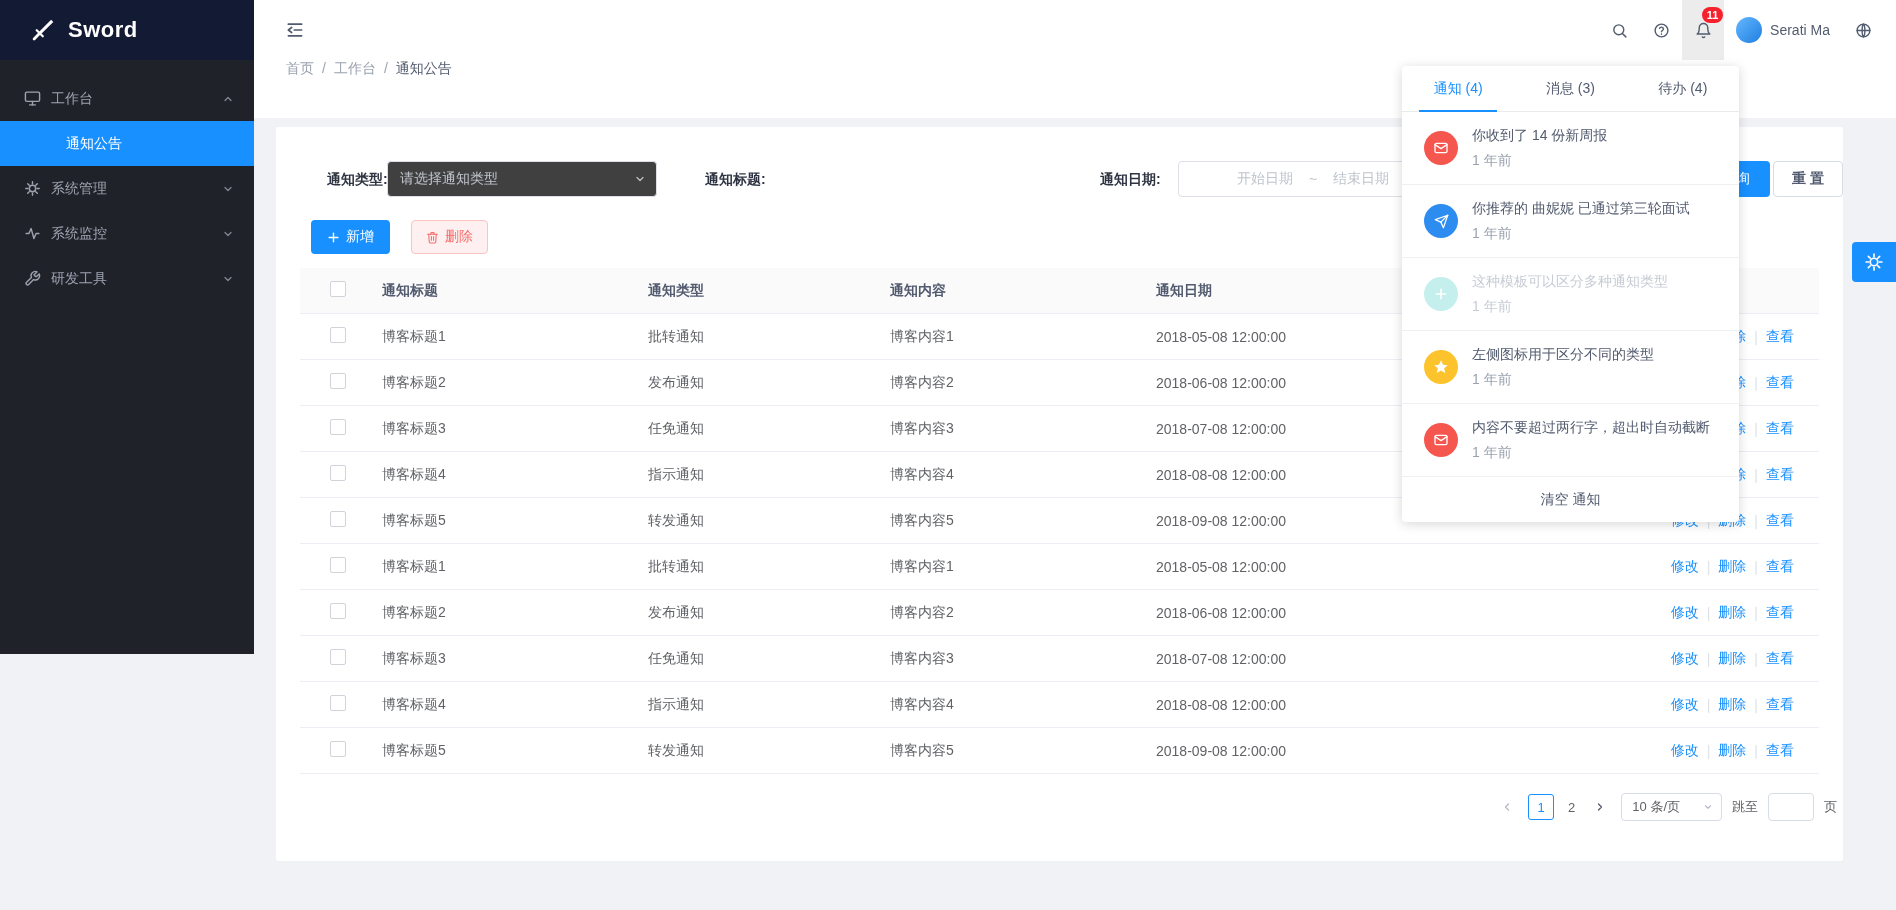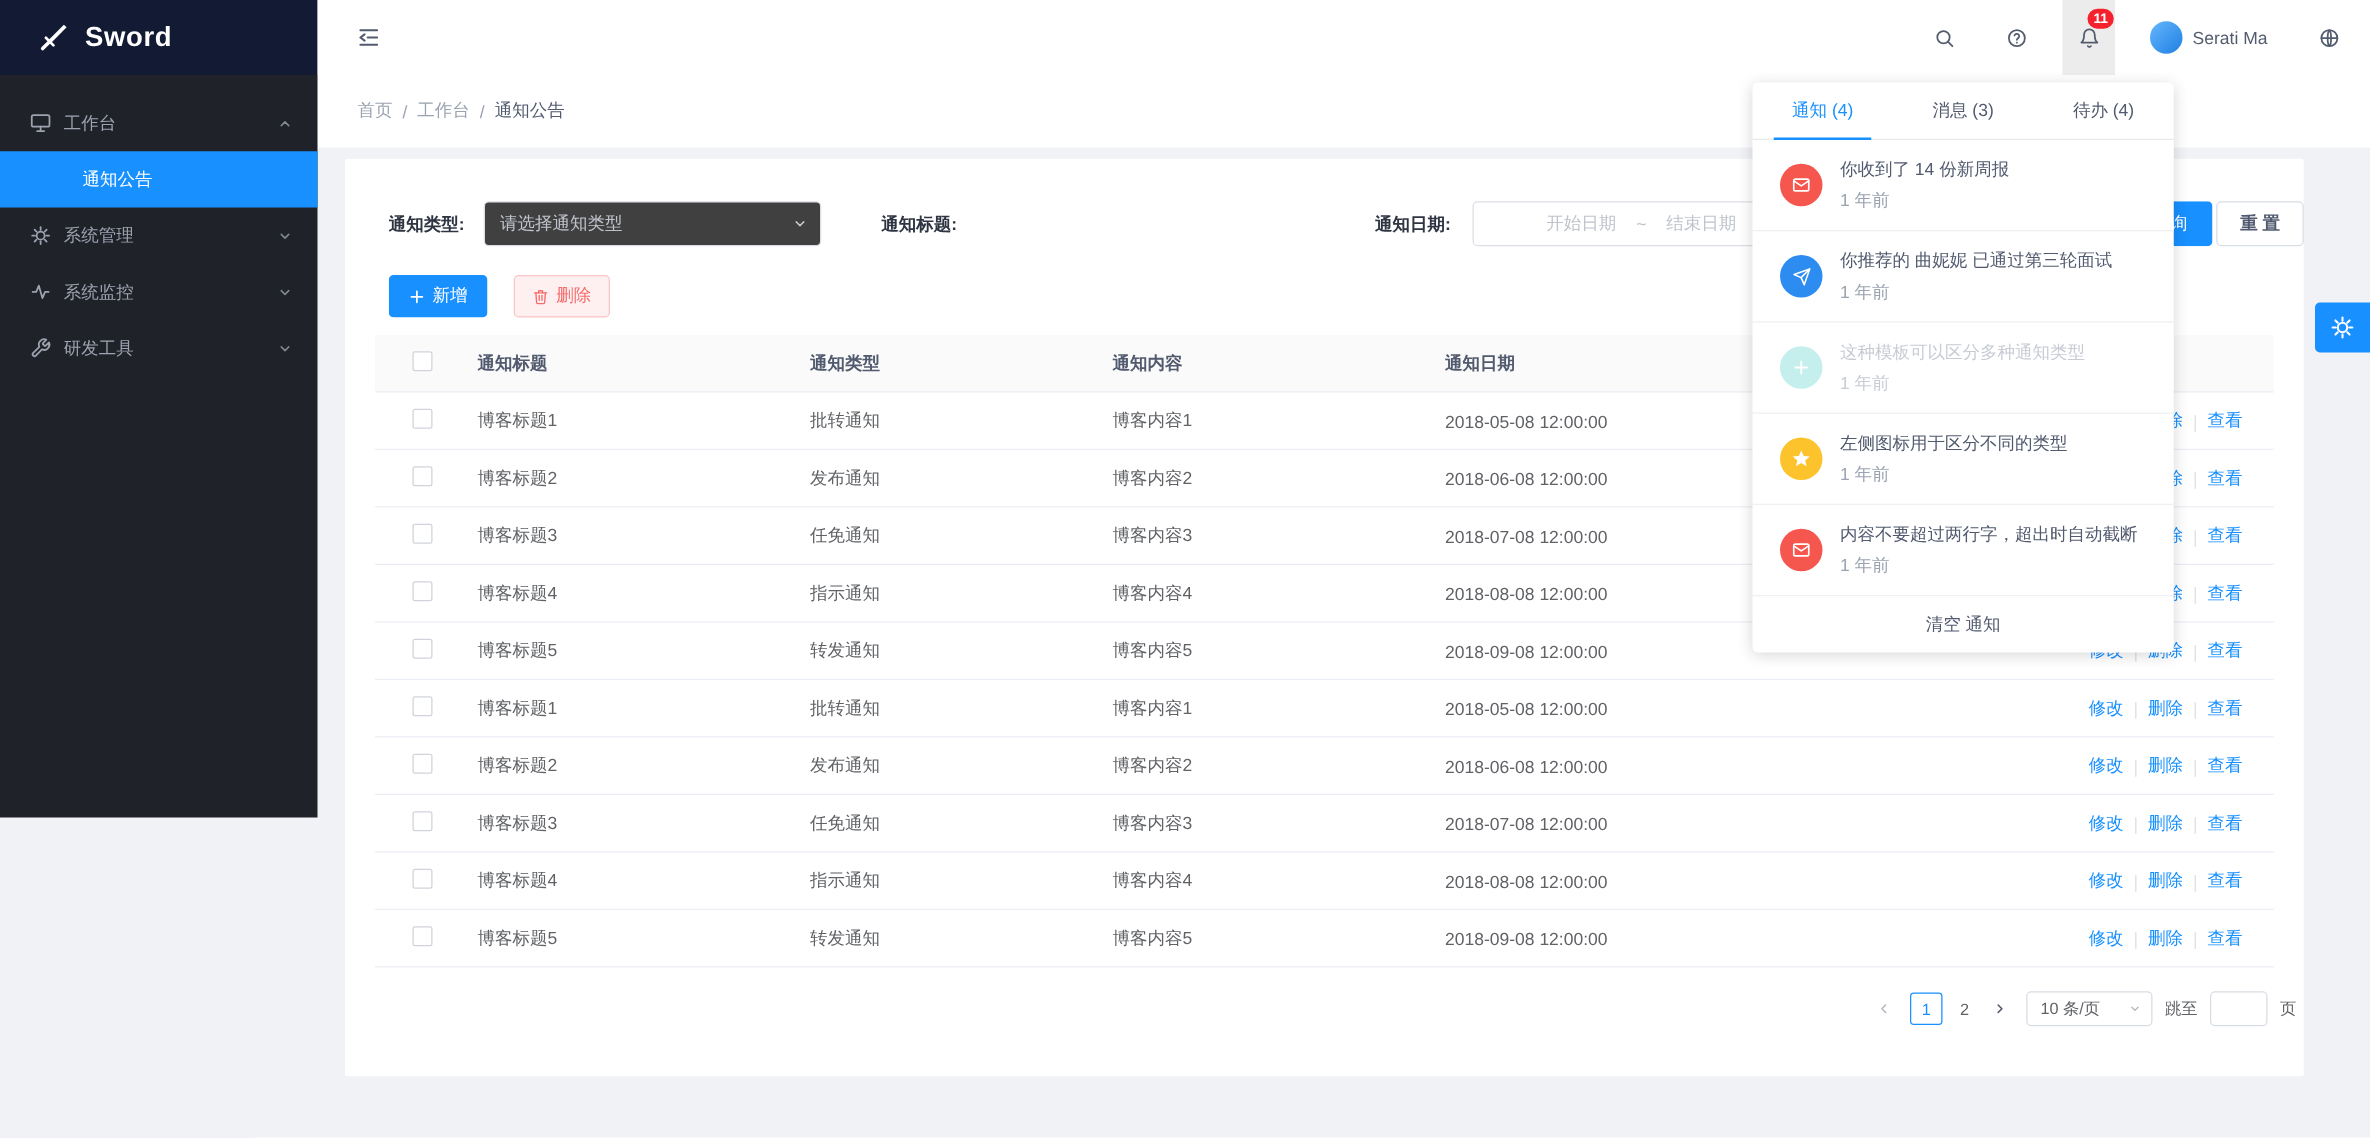--- a/index.html
+++ b/index.html
@@ -13,36 +13,36 @@
   .logo-text { color:#fff; font-size:22px; font-weight:700; letter-spacing:.5px; }
   .menu { padding-top:16px; }
   .menu-item { height:45px; display:flex; align-items:center; padding:0 20px 0 24px; color:#9ca3af; cursor:pointer; font-size:14px; }
   .menu-item .mi { margin-right:10px; flex:none; }
   .menu-arrow { margin-left:auto; opacity:.8; }
   .menu-sub-active { height:45px; background:#1890ff; color:#fff; display:flex; align-items:center; padding-left:66px; font-size:14px; cursor:pointer; }
 
   
   .header { position:absolute; left:254px; right:0; top:0; height:60px; background:#fff; display:flex; align-items:center; padding-left:24px; z-index:40; }
   .collapse-btn { width:34px; height:34px; display:flex; align-items:center; justify-content:center; color:#515a6e; cursor:pointer; }
-  .header-right { margin-left:auto; display:flex; align-items:center; height:60px; padding-right:12px;gap:16px; }
+  .header-right { margin-left:auto; display:flex; align-items:center; height:60px; padding-right:12px; }
   .h-btn { width:42px; height:60px; display:flex; align-items:center; justify-content:center; color:#525c6e; cursor:pointer; position:relative; background:transparent; border:none; }
   .h-btn.bell-active { background:#ececec; }
   .badge { position:absolute; top:7px; right:1px; min-width:21px; height:16px; border-radius:8px; background:#f5222d; color:#fff; font-size:11px; font-weight:700; display:flex; align-items:center; justify-content:center; padding:0 4px; }
   .user-chip { height:60px; display:flex; align-items:center; gap:8px; padding:0 12px; cursor:pointer; color:#525c6e; font-size:14px; }
   .avatar { width:26px; height:26px; border-radius:50%; background:linear-gradient(135deg,#65b7ff,#1f7fe0); flex:none; }
 
   
-  .crumbbar { position:absolute; left:254px; right:0; top:60px; height:58px; background:#fff; display:flex; align-items:center; padding-left:32px; gap:8px; font-size:14px; color:#9aa3b0; z-index:10; }
+  .crumbbar { position:absolute; left:254px; right:0; top:60px; height:58px; background:#fff; display:flex; align-items:flex-start; padding-left:32px; gap:8px; font-size:14px; color:#9aa3b0; z-index:10; }
   .crumb { cursor:pointer; }
   .crumb-current { color:#515a6e; }
 
   
   .card { position:absolute; left:276px; top:127px; width:1567px; height:734px; background:#fff; border-radius:2px; z-index:1; }
   .f-label { position:absolute; top:34px; height:36px; line-height:36px; font-weight:700; color:#2e3442; font-size:14px; }
-  .lbl-type { left:35px;text-align:center; } .lbl-title { left:429px; } .lbl-date { left:824px; }
+  .lbl-type { left:51px;text-align:center; } .lbl-title { left:429px; } .lbl-date { left:824px; }
   .select-box { position:absolute; top:34px; left:111px; width:270px; height:36px; border:1px solid #dcdfe6; border-radius:4px; background:#404040; display:flex; align-items:center; justify-content:space-between; padding:0 10px 0 12px; color:#bfc4cc; font-size:14px; cursor:pointer; }
   .text-input { position:absolute; top:34px; left:507px; width:270px; height:36px; border:1px solid #dcdfe6; border-radius:4px; padding:0 12px; font-size:14px; color:#515a6e; font-family:inherit; outline:none; }
   .text-input::placeholder { color:#bfc4cc; }
   .date-range { position:absolute; top:34px; left:902px; width:270px; height:36px; border:1px solid #dcdfe6; border-radius:4px; display:flex; align-items:center; justify-content:center; gap:16px; color:#bfc4cc; font-size:14px; background:#fff; cursor:pointer; }
   .btn { height:36px; border-radius:4px; display:inline-flex; align-items:center; justify-content:center; font-size:14px; cursor:pointer; border:1px solid transparent; gap:6px; }
   .btn-search { position:absolute; top:34px; right:73px; background:#1890ff; color:#fff; padding:0 19px; }
   .btn-reset { position:absolute; top:34px; right:0; background:#fff; color:#515a6e; border-color:#d7dde4; padding:0 18px;font-weight:bold; }
   .btn-add { position:absolute; top:93px; left:35px; height:34px; background:#1890ff; color:#fff; padding:0 15px; }
   .btn-del { position:absolute; top:93px; left:135px; height:34px; background:#fef0f0; color:#f56c6c; border-color:#fbc4c4; padding:0 14px; }
 

